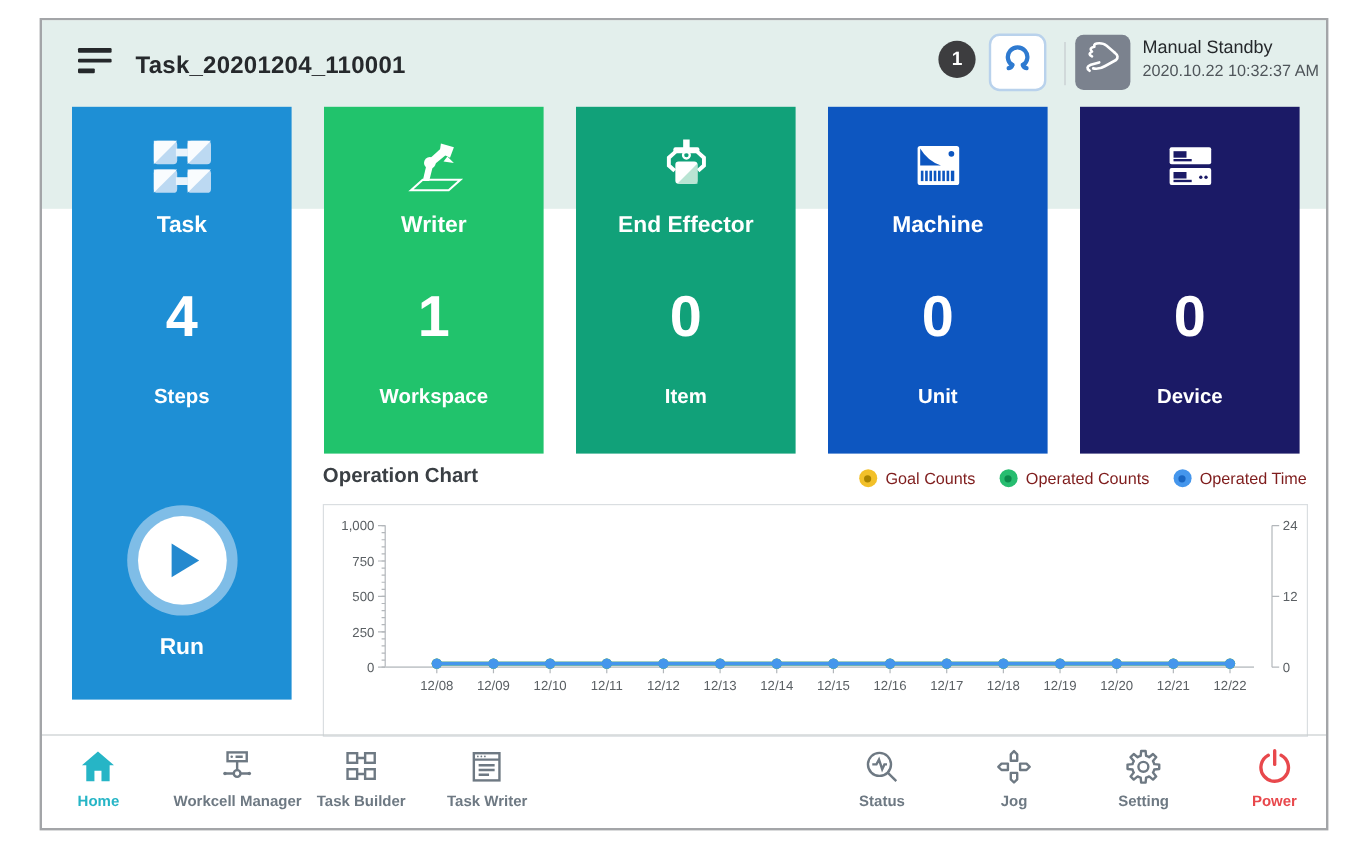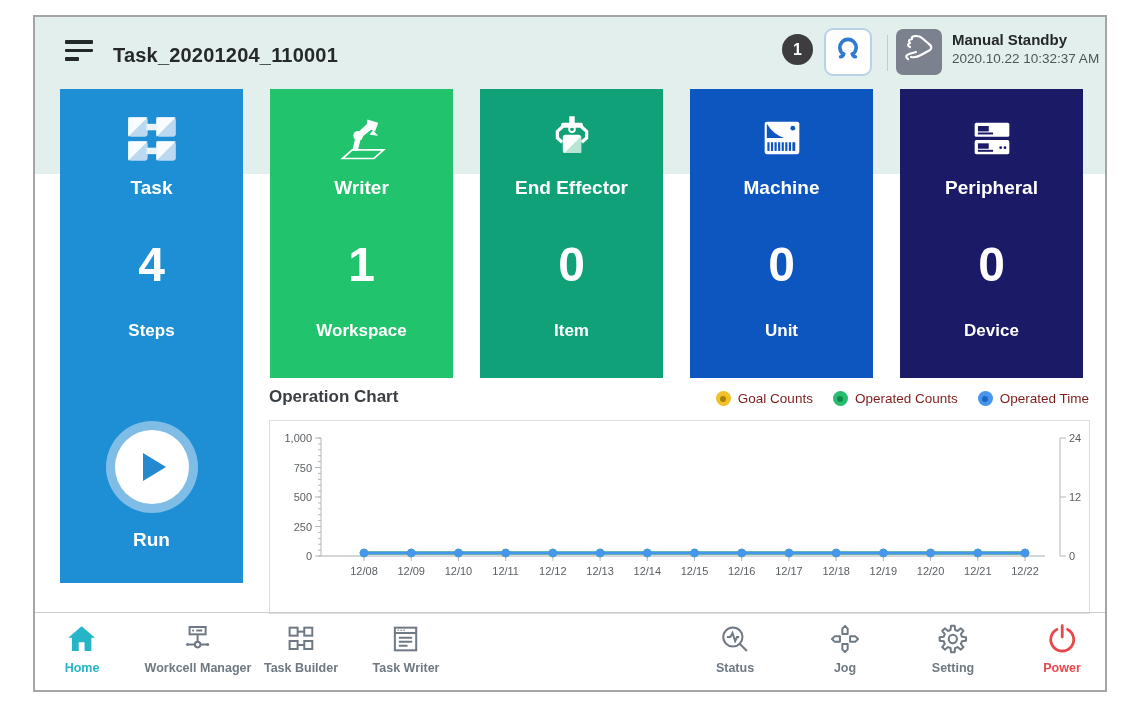--- a/index.html
+++ b/index.html
@@ -18,21 +18,21 @@
 
   .badge { position:absolute; left:747px; top:17px; width:31px; height:31px; border-radius:50%;
            background:#3d3d3f; color:#fff; font-size:16px; font-weight:bold;
            display:flex; align-items:center; justify-content:center; z-index:3; }
   .gripper-btn { position:absolute; left:789px; top:11px; width:48px; height:48px; background:#fff;
            border:2px solid #b9d2ec; border-radius:9px; display:flex; align-items:center; justify-content:center; z-index:2; }
   .tb-divider { position:absolute; left:852px; top:18px; width:1px; height:36px; background:#c6cbce; }
   .hand-box { position:absolute; left:861px; top:12px; width:46px; height:46px; background:#7b828e; border-radius:7px;
            display:flex; align-items:center; justify-content:center; }
   .mode-text { position:absolute; left:917px; top:14px; }
-  .mode-text .t1 { font-size:15px; font-weight:bold; color:#25282b; }
+  .mode-text .t1 { font-size:15px; font-weight:normal; color:#25282b; }
   .mode-text .t2 { font-size:13.5px; color:#4f555a; margin-top:3px; }
 
   
   .card { position:absolute; top:72px; width:183px; height:289px; color:#fff; text-align:center; cursor:pointer; }
   .card .c-icon { position:absolute; top:18px; left:0; width:100%; height:64px; display:flex; align-items:center; justify-content:center; }
   .card .c-title { position:absolute; top:88px; width:100%; font-size:19px; font-weight:bold; }
   .card .c-value { position:absolute; top:148px; width:100%; font-size:48px; font-weight:bold; }
   .card .c-unit  { position:absolute; top:232px; width:100%; font-size:17px; font-weight:bold; }
   .card.tall { height:494px; }
   .run-wrap { position:absolute; top:332px; left:0; width:100%; display:flex; flex-direction:column; align-items:center; cursor:pointer; }
@@ -190,21 +190,20 @@
         <rect x="8" y="7" width="32" height="13" rx="1.5" fill="#fff"></rect>
         <rect x="11" y="10" width="10" height="5" fill="#1b1a66"></rect>
           <rect x="11" y="16" width="14" height="1.8" fill="#1b1a66"></rect>
         <rect x="8" y="23" width="32" height="13" rx="1.5" fill="#fff"></rect>
         <rect x="11" y="26" width="10" height="5" fill="#1b1a66"></rect>
           <rect x="11" y="32" width="14" height="1.8" fill="#1b1a66"></rect>
         <circle cx="32" cy="30" r="1.3" fill="#1b1a66"></circle>
           <circle cx="36" cy="30" r="1.3" fill="#1b1a66"></circle>
       </svg>
     </div>
-    <div class="c-title">Peripheral</div>
     <div class="c-value">0</div>
     <div class="c-unit">Device</div>
   </div>
 
   <div class="chart-title">Operation Chart</div>
   <div class="legend">
     <div class="legend-item">
       <span class="legend-dot" style="background: rgb(242, 192, 41);">
           <i style="background: rgb(169, 131, 0);"></i>
         </span>

